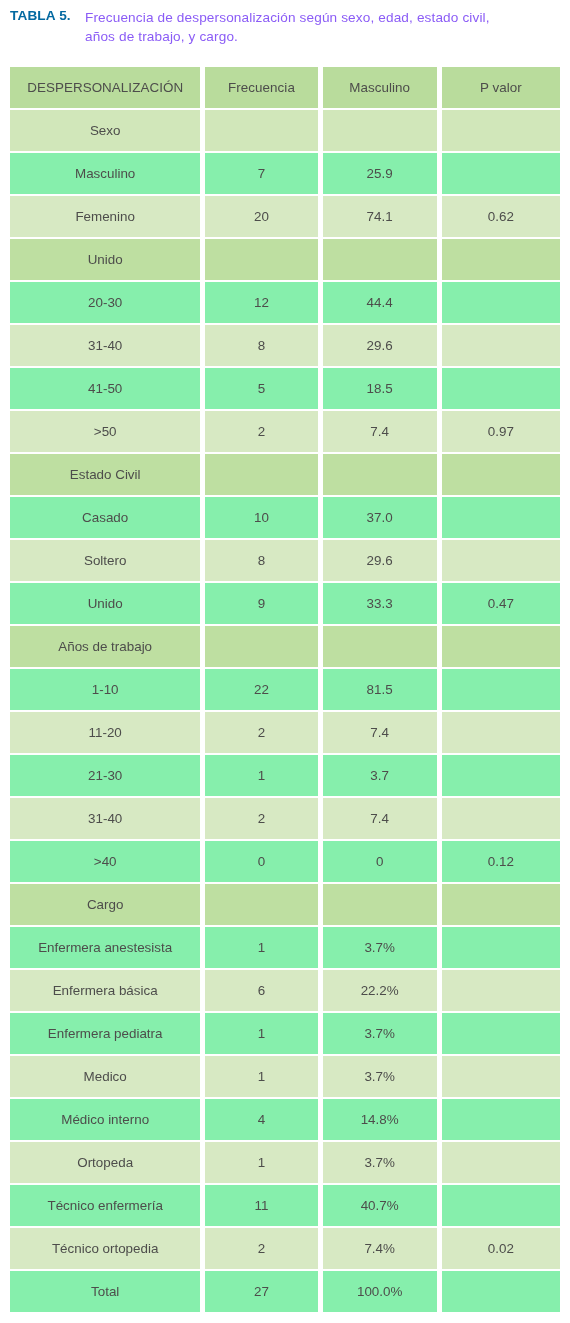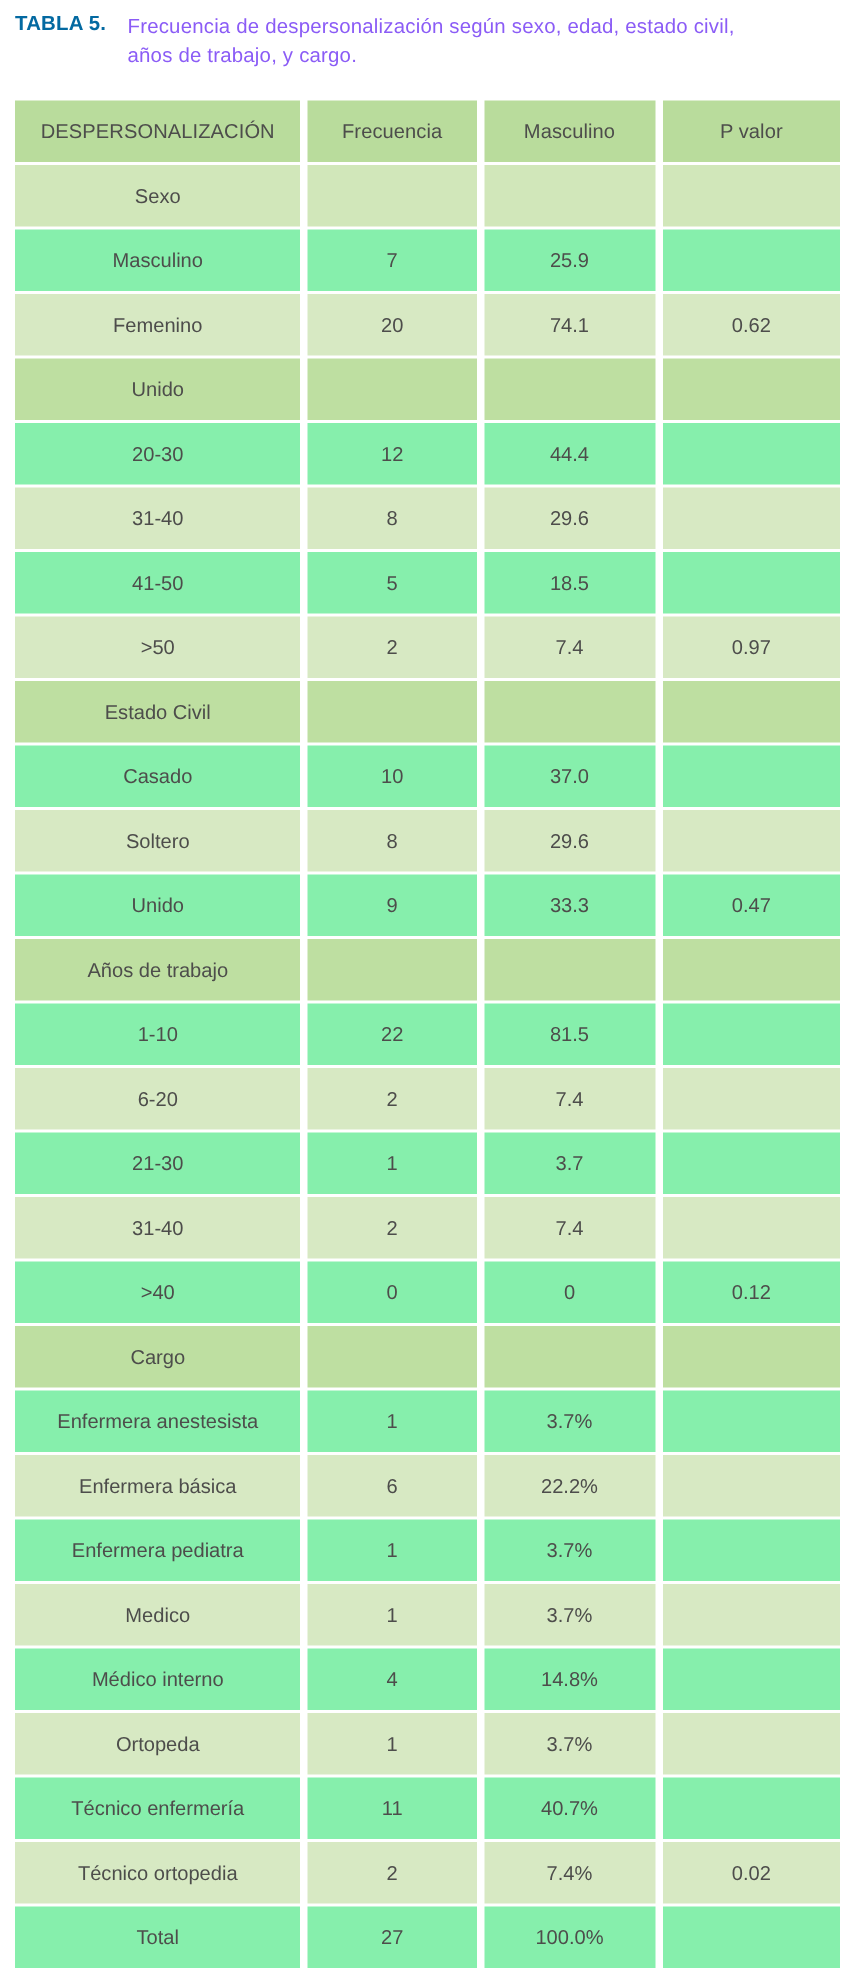--- a/index.html
+++ b/index.html
@@ -204,21 +204,21 @@
           <td class="cell-empty"></td>
           <td class="cell-empty"></td>
         </tr>
         <tr class="data-row stripe-pale">
           <td>1-10</td>
           <td>22</td>
           <td>81.5</td>
           <td class="cell-empty"></td>
         </tr>
         <tr class="data-row stripe-green">
-          <td>6-20</td>
+          <td>11-20</td>
           <td>2</td>
           <td>7.4</td>
           <td class="cell-empty"></td>
         </tr>
         <tr class="data-row stripe-pale">
           <td>21-30</td>
           <td>1</td>
           <td>3.7</td>
           <td class="cell-empty"></td>
         </tr>

